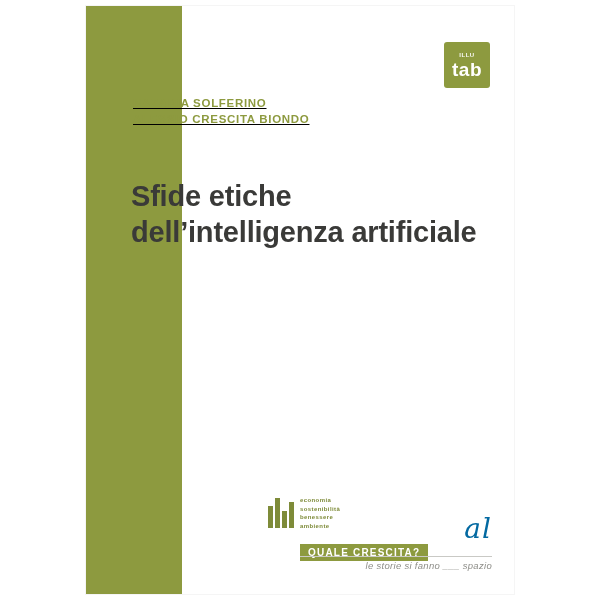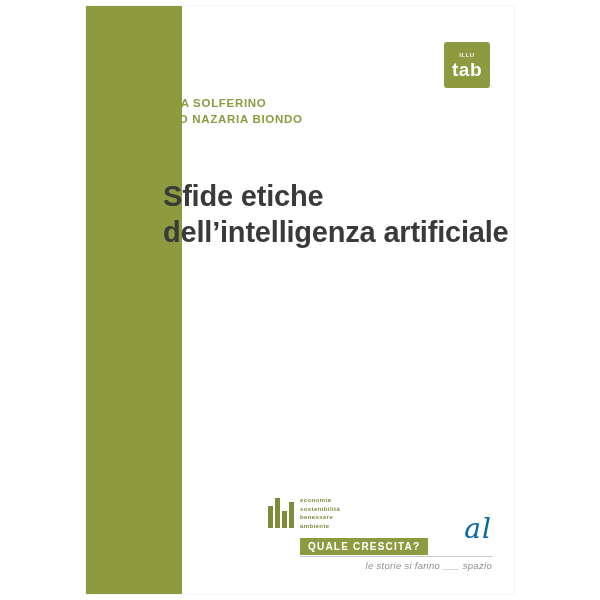--- a/index.html
+++ b/index.html
@@ -70,20 +70,21 @@
     letter-spacing: 0.5px;
     margin-top: 1px;
   }
 
   
   .authors {
     position: absolute;
     left: 47px;
     top: 90px;
     width: 320px;
+    text-decoration: underline;
   }
   .author-line {
     font-size: 11.5px;
     font-weight: bold;
     letter-spacing: 0.7px;
     color: #8d9a3f;
     line-height: 15.5px;
     white-space: nowrap;
   }
 
@@ -91,21 +92,20 @@
   .title {
     position: absolute;
     left: 45px;
     top: 172px;
     width: 350px;
     font-size: 29px;
     font-weight: bold;
     line-height: 36px;
     color: #3a3a38;
     letter-spacing: -0.2px;
-    margin-left: 32px;
   }
 
   
   .series {
     position: absolute;
     right: 20px;
     bottom: 12px;
     width: 230px;
     height: 86px;
   }
@@ -150,21 +150,21 @@
     font-size: 28px;
     color: #0369a1;
     letter-spacing: 1px;
     line-height: 42px;
     font-style: italic;
   }
 
   .series-tag {
     position: absolute;
     left: 36px;
-    top: 42px;
+    top: 48px;
     background: #8d9a3f;
     color: #ffffff;
     font-size: 10px;
     font-weight: bold;
     letter-spacing: 1.2px;
     padding: 3px 8px 3px 8px;
     white-space: nowrap;
   }
 
   .series-rule {
@@ -195,21 +195,21 @@
 
     <div class="green-band"></div>
 
     <div class="logo-box">
       <div class="logo-top">ILLU</div>
       <div class="logo-main">tab</div>
     </div>
 
     <div class="authors">
       <div class="author-line">NAZARIA SOLFERINO</div>
-      <div class="author-line">ALESSIO NAZARIA BIONDO</div>
+      <div class="author-line">ALESSIO CRESCITA BIONDO</div>
     </div>
 
     <div class="title">Sfide etiche dell’intelligenza artificiale</div>
 
     <div class="series">
       <div class="series-bars">
         <span></span>
           <span></span>
           <span></span>
           <span></span>

